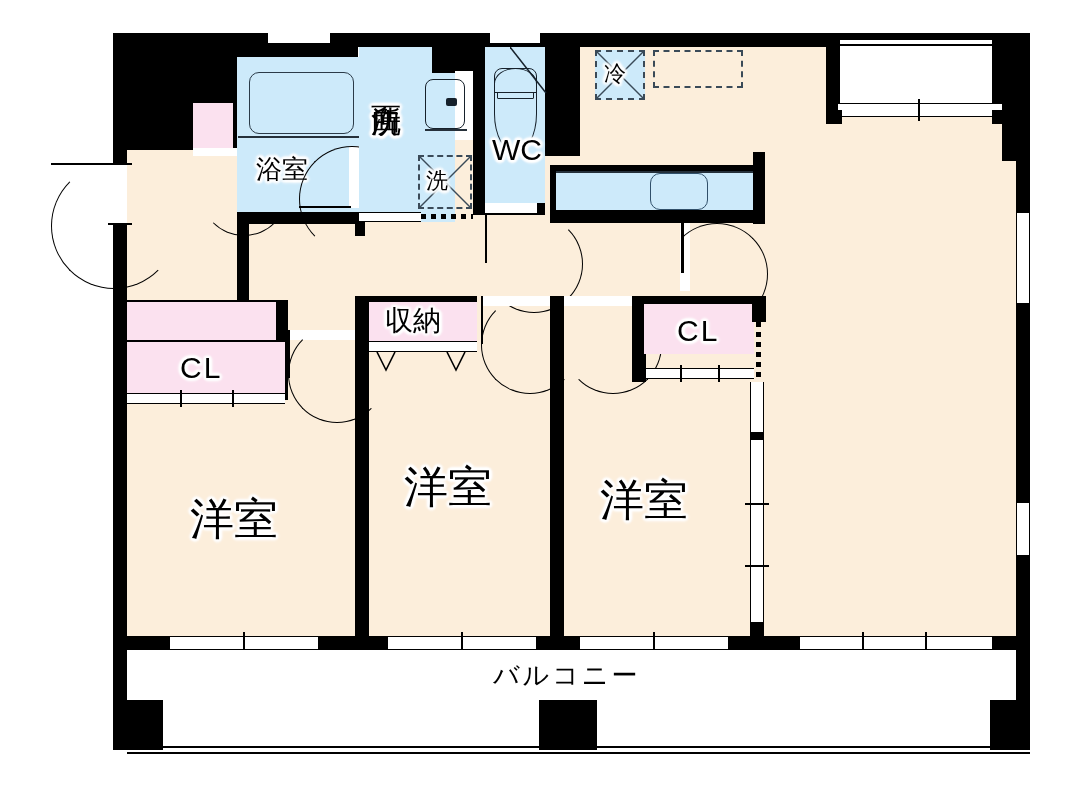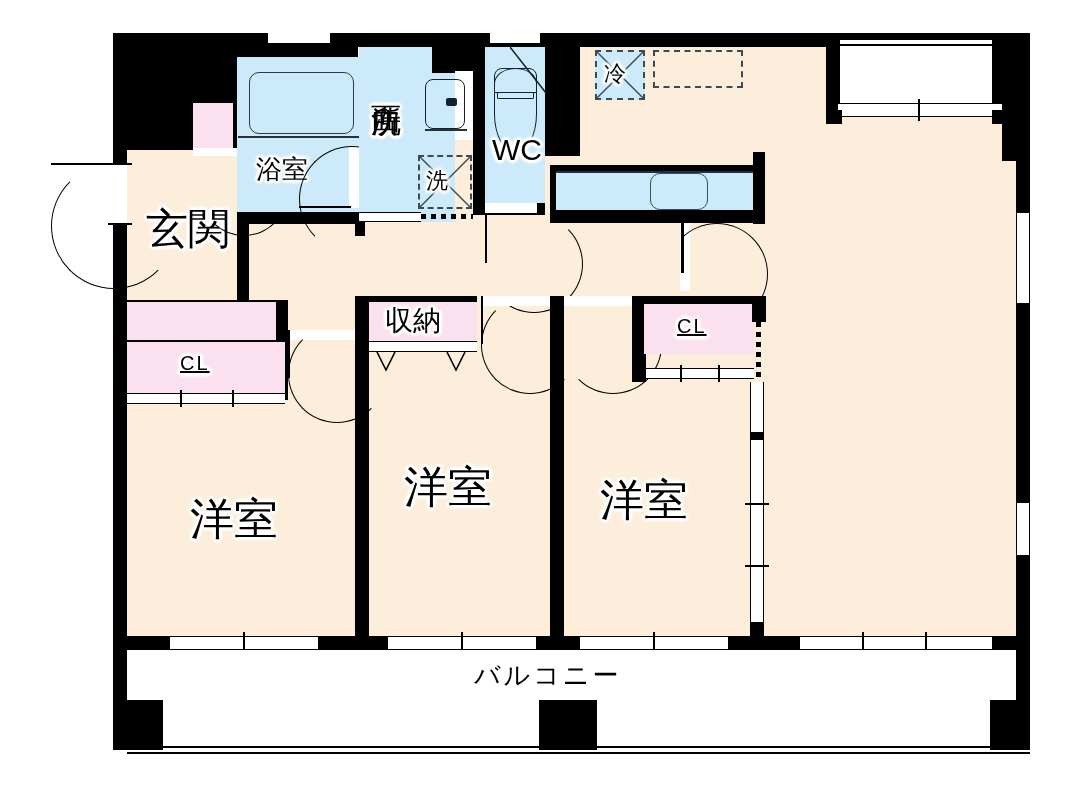--- a/index.html
+++ b/index.html
@@ -24,21 +24,21 @@
          2px 0 2px #fff, -2px 0 2px #fff, 0 2px 2px #fff, 0 -2px 2px #fff,
          2px 2px 2px #fff, -2px 2px 2px #fff, 2px -2px 2px #fff, -2px -2px 2px #fff,
          3px 0 3px #fff, -3px 0 3px #fff, 0 3px 3px #fff, 0 -3px 3px #fff;
        font-weight:400;}
   .lbl.big{font-size:42px;}
   .lbl.ldk{font-size:46px;letter-spacing:1px;}
   .lbl.med{font-size:30px;}
   .lbl.sm{font-size:26px;}
   .lbl.xs{font-size:22px;}
   .lbl.bal{font-size:26px;letter-spacing:3px;}
-  .lbl.cl{font-size:20px;letter-spacing:2px;text-decoration:underline;}
+  .lbl.cl{font-size:30px;letter-spacing:2px;}
   .vert{writing-mode:vertical-rl;text-orientation:upright;}
 
   
   .dashbox{position:absolute;border:2px dashed #3a4a58;box-sizing:border-box;}
   .dashbox.filled{background:#cdeafa;}
   .xline{position:absolute;left:0;top:0;width:100%;height:100%;}
 
   
   .win{position:absolute;background:#ffffff;border-top:1.6px solid #000;border-bottom:1.6px solid #000;box-sizing:border-box;}
   .win.v{border-top:none;border-bottom:none;border-left:1.6px solid #000;border-right:1.6px solid #000;}
@@ -79,21 +79,20 @@
 
   <div class="abs floor" style="left:127px;top:150px;width:110px;height:190px;"></div>
 
   <div class="abs white" style="left:113px;top:163px;width:14px;height:62px;"></div>
   <div class="abs thinline" style="left:108px;top:163px;width:24px;height:2px;"></div>
   <div class="abs thinline" style="left:108px;top:223px;width:24px;height:2px;"></div>
 
   <div class="arc bl" style="left:51px;top:163px;width:124px;height:124px;border-radius:50%;"></div>
   <div class="abs thinline" style="left:51px;top:163px;width:62px;height:2px;"></div>
 
-  <span class="lbl big" style="left:146px;top:208px;">玄関</span>
 
   <div class="arc br" style="left:200px;top:148px;width:86px;height:86px;border-radius:50%;"></div>
   <div class="abs thinline" style="left:241px;top:148px;width:2px;height:44px;"></div>
 
   <div class="abs closet" style="left:127px;top:300px;width:156px;height:40px;"></div>
   <div class="abs thinline" style="left:127px;top:300px;width:156px;height:2px;"></div>
   <div class="abs wall" style="left:237px;top:150px;width:12px;height:150px;"></div>
 
   <div class="abs wall" style="left:237px;top:47px;width:12px;height:175px;"></div>
   <div class="abs wall" style="left:237px;top:210px;width:128px;height:14px;"></div>
@@ -258,15 +257,15 @@
 
   <div class="abs white" style="left:127px;top:650px;width:903px;height:100px;"></div>
   <div class="abs wall" style="left:113px;top:650px;width:14px;height:52px;"></div>
   <div class="abs wall" style="left:113px;top:700px;width:50px;height:50px;"></div>
   <div class="abs wall" style="left:539px;top:700px;width:58px;height:50px;"></div>
   <div class="abs wall" style="left:990px;top:700px;width:40px;height:50px;"></div>
   <div class="abs thinline" style="left:127px;top:746px;width:903px;height:2px;"></div>
   <div class="abs thinline" style="left:127px;top:752px;width:903px;height:2px;"></div>
   <div class="abs wall" style="left:1016px;top:650px;width:14px;height:52px;"></div>
 
-  <span class="lbl bal" style="left:474px;top:662px;">バルコニー</span>
+  <span class="lbl bal" style="left:493px;top:662px;">バルコニー</span>
 
 </div>
 
 </body></html>

